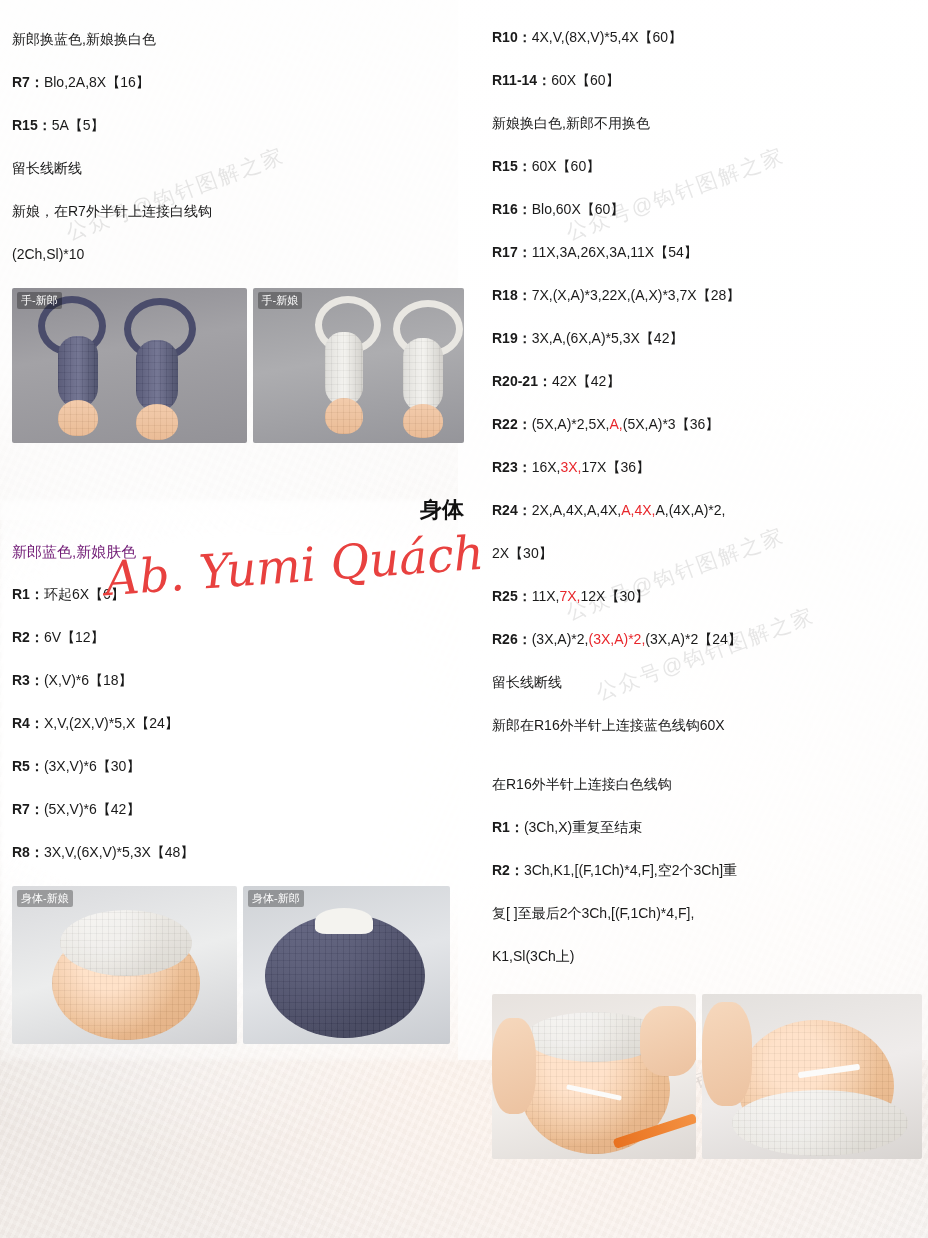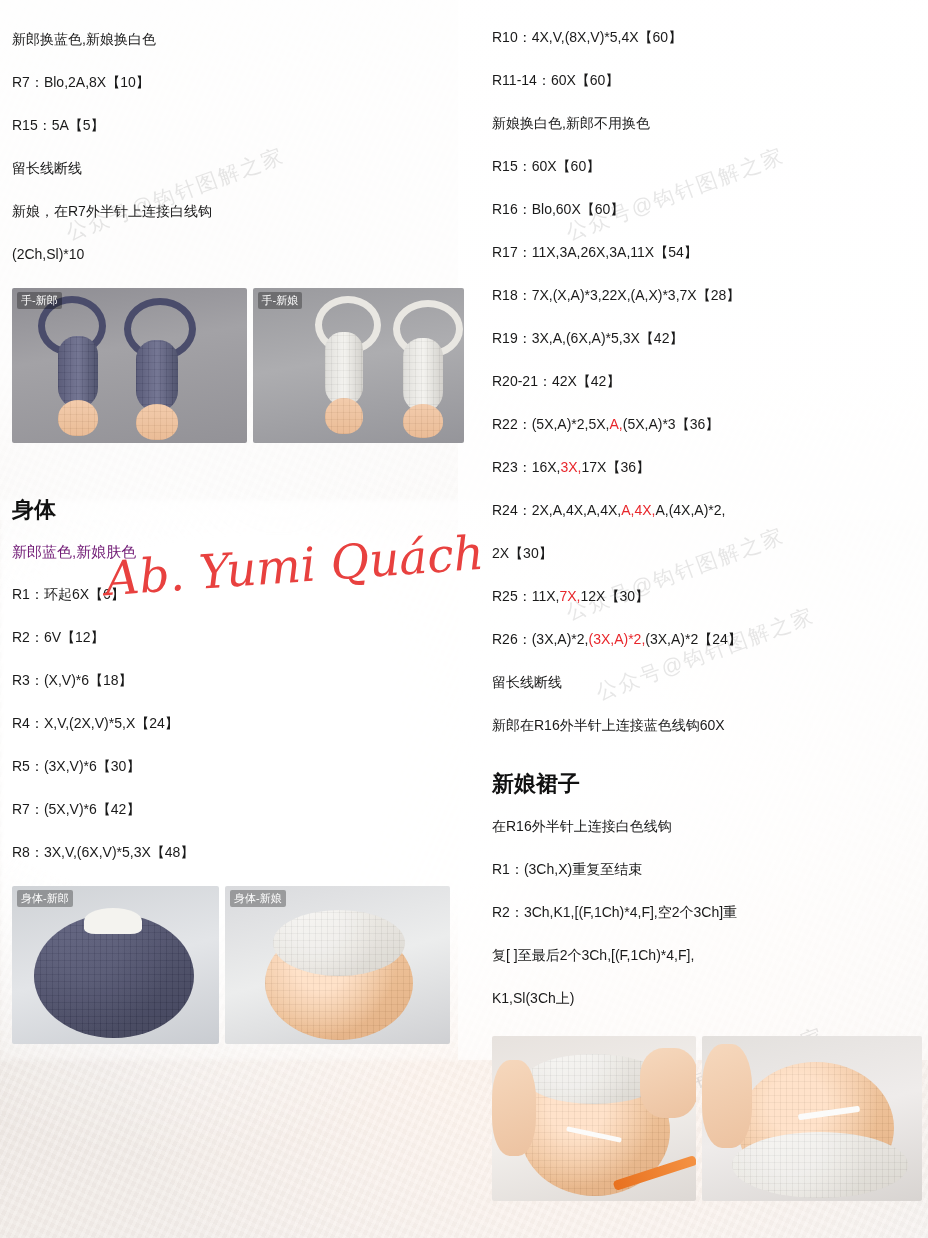--- a/index.html
+++ b/index.html
@@ -89,30 +89,31 @@
   }
 
   .line {
     font-size: 14px;
     line-height: 30px;
     color: #1a1a1a;
     margin-bottom: 13px;
     white-space: nowrap;
   }
   .line .lbl {
-    font-weight: normal;
+    font-weight: bold;
   }
   .line .red {
     color: #e8262b;
   }
   .head {
     font-size: 22px;
     font-weight: bold;
     color: #111;
     margin-bottom: 12px;
+    text-align: right;
   }
   .plain {
     font-size: 15px;
     line-height: 30px;
     color: #701a75;
     margin-bottom: 12px;
   }
   .gap-sm { height: 6px; }
   .gap-md { height: 16px; }
 
@@ -257,21 +258,21 @@
 <div class="wm" style="left:560px; top:180px;">公众号@钩针图解之家</div>
 <div class="wm" style="left:560px; top:560px;">公众号@钩针图解之家</div>
 <div class="wm" style="left:590px; top:640px;">公众号@钩针图解之家</div>
 <div class="wm" style="left:600px; top:1060px;">公众号@钩针图解之家</div>
 
 <div class="content">
 
   <div class="col-left">
 
     <div class="line"><span class="lbl"></span><span>新郎换蓝色,新娘换白色</span></div>
-    <div class="line"><span class="lbl">R7：</span><span>Blo,2A,8X【10】</span></div>
+    <div class="line"><span class="lbl">R7：</span><span>Blo,2A,8X【16】</span></div>
     <div class="line"><span class="lbl">R15：</span><span>5A【5】</span></div>
     <div class="line"><span class="lbl"></span><span>留长线断线</span></div>
     <div class="line"><span class="lbl"></span><span>新娘，在R7外半针上连接白线钩</span></div>
     <div class="line"><span class="lbl"></span><span>(2Ch,Sl)*10</span></div>
 
     <div class="gap-sm"></div>
 
     <div class="photo-row">
       <div class="photo ph-hand-groom">
         <div class="cap">手-新郎</div>
@@ -318,35 +319,35 @@
     <div class="line"><span class="lbl">R2：</span><span>6V【12】</span></div>
     <div class="line"><span class="lbl">R3：</span><span>(X,V)*6【18】</span></div>
     <div class="line"><span class="lbl">R4：</span><span>X,V,(2X,V)*5,X【24】</span></div>
     <div class="line"><span class="lbl">R5：</span><span>(3X,V)*6【30】</span></div>
     <div class="line"><span class="lbl">R7：</span><span>(5X,V)*6【42】</span></div>
     <div class="line"><span class="lbl">R8：</span><span>3X,V,(6X,V)*5,3X【48】</span></div>
 
     <div class="gap-sm"></div>
 
     <div class="photo-row">
+      <div class="photo ph-body-bride">
+        <div class="cap">身体-新娘</div>
+        <div class="sh ball-skin" style="left:40px; top:40px; width:148px; height:114px;">
+            <div class="stitch-tex"></div>
+          </div>
+        <div class="sh ball-white" style="left:48px; top:24px; width:132px; height:66px;">
+            <div class="stitch-tex"></div>
+          </div>
+      </div>
       <div class="photo ph-body-groom">
         <div class="cap">身体-新郎</div>
         <div class="sh ball-navy" style="left:22px; top:28px; width:160px; height:124px;">
             <div class="stitch-tex"></div>
           </div>
         <div class="sh cap-white" style="left:72px; top:22px; width:58px; height:26px;"></div>
-      </div>
-      <div class="photo ph-body-bride">
-        <div class="cap">身体-新娘</div>
-        <div class="sh ball-skin" style="left:40px; top:40px; width:148px; height:114px;">
-            <div class="stitch-tex"></div>
-          </div>
-        <div class="sh ball-white" style="left:48px; top:24px; width:132px; height:66px;">
-            <div class="stitch-tex"></div>
-          </div>
       </div>
     </div>
 
   </div>
 
   <div class="col-right">
 
     <div class="line"><span class="lbl">R10：</span><span>4X,V,(8X,V)*5,4X【60】</span></div>
     <div class="line"><span class="lbl">R11-14：</span><span>60X【60】</span></div>
     <div class="line"><span class="lbl"></span><span>新娘换白色,新郎不用换色</span></div>
@@ -374,21 +375,20 @@
     </div>
     <div class="line">
       <span class="lbl">R26：</span><span>(3X,A)*2,</span><span class="red">(3X,A)*2,</span><span>(3X,A)*2【24】</span>
     </div>
 
     <div class="line"><span class="lbl"></span><span>留长线断线</span></div>
     <div class="line"><span class="lbl"></span><span>新郎在R16外半针上连接蓝色线钩60X</span></div>
 
     <div class="gap-md"></div>
 
-    <div class="head">新娘裙子</div>
     <div class="line"><span class="lbl"></span><span>在R16外半针上连接白色线钩</span></div>
     <div class="line"><span class="lbl">R1：</span><span>(3Ch,X)重复至结束</span></div>
     <div class="line"><span class="lbl">R2：</span><span>3Ch,K1,[(F,1Ch)*4,F],空2个3Ch]重</span></div>
     <div class="line"><span class="lbl"></span><span>复[ ]至最后2个3Ch,[(F,1Ch)*4,F],</span></div>
     <div class="line"><span class="lbl"></span><span>K1,Sl(3Ch上)</span></div>
 
     <div style="height:10px;"></div>
 
     <div class="photo-row">
       <div class="photo ph-dress-a">

